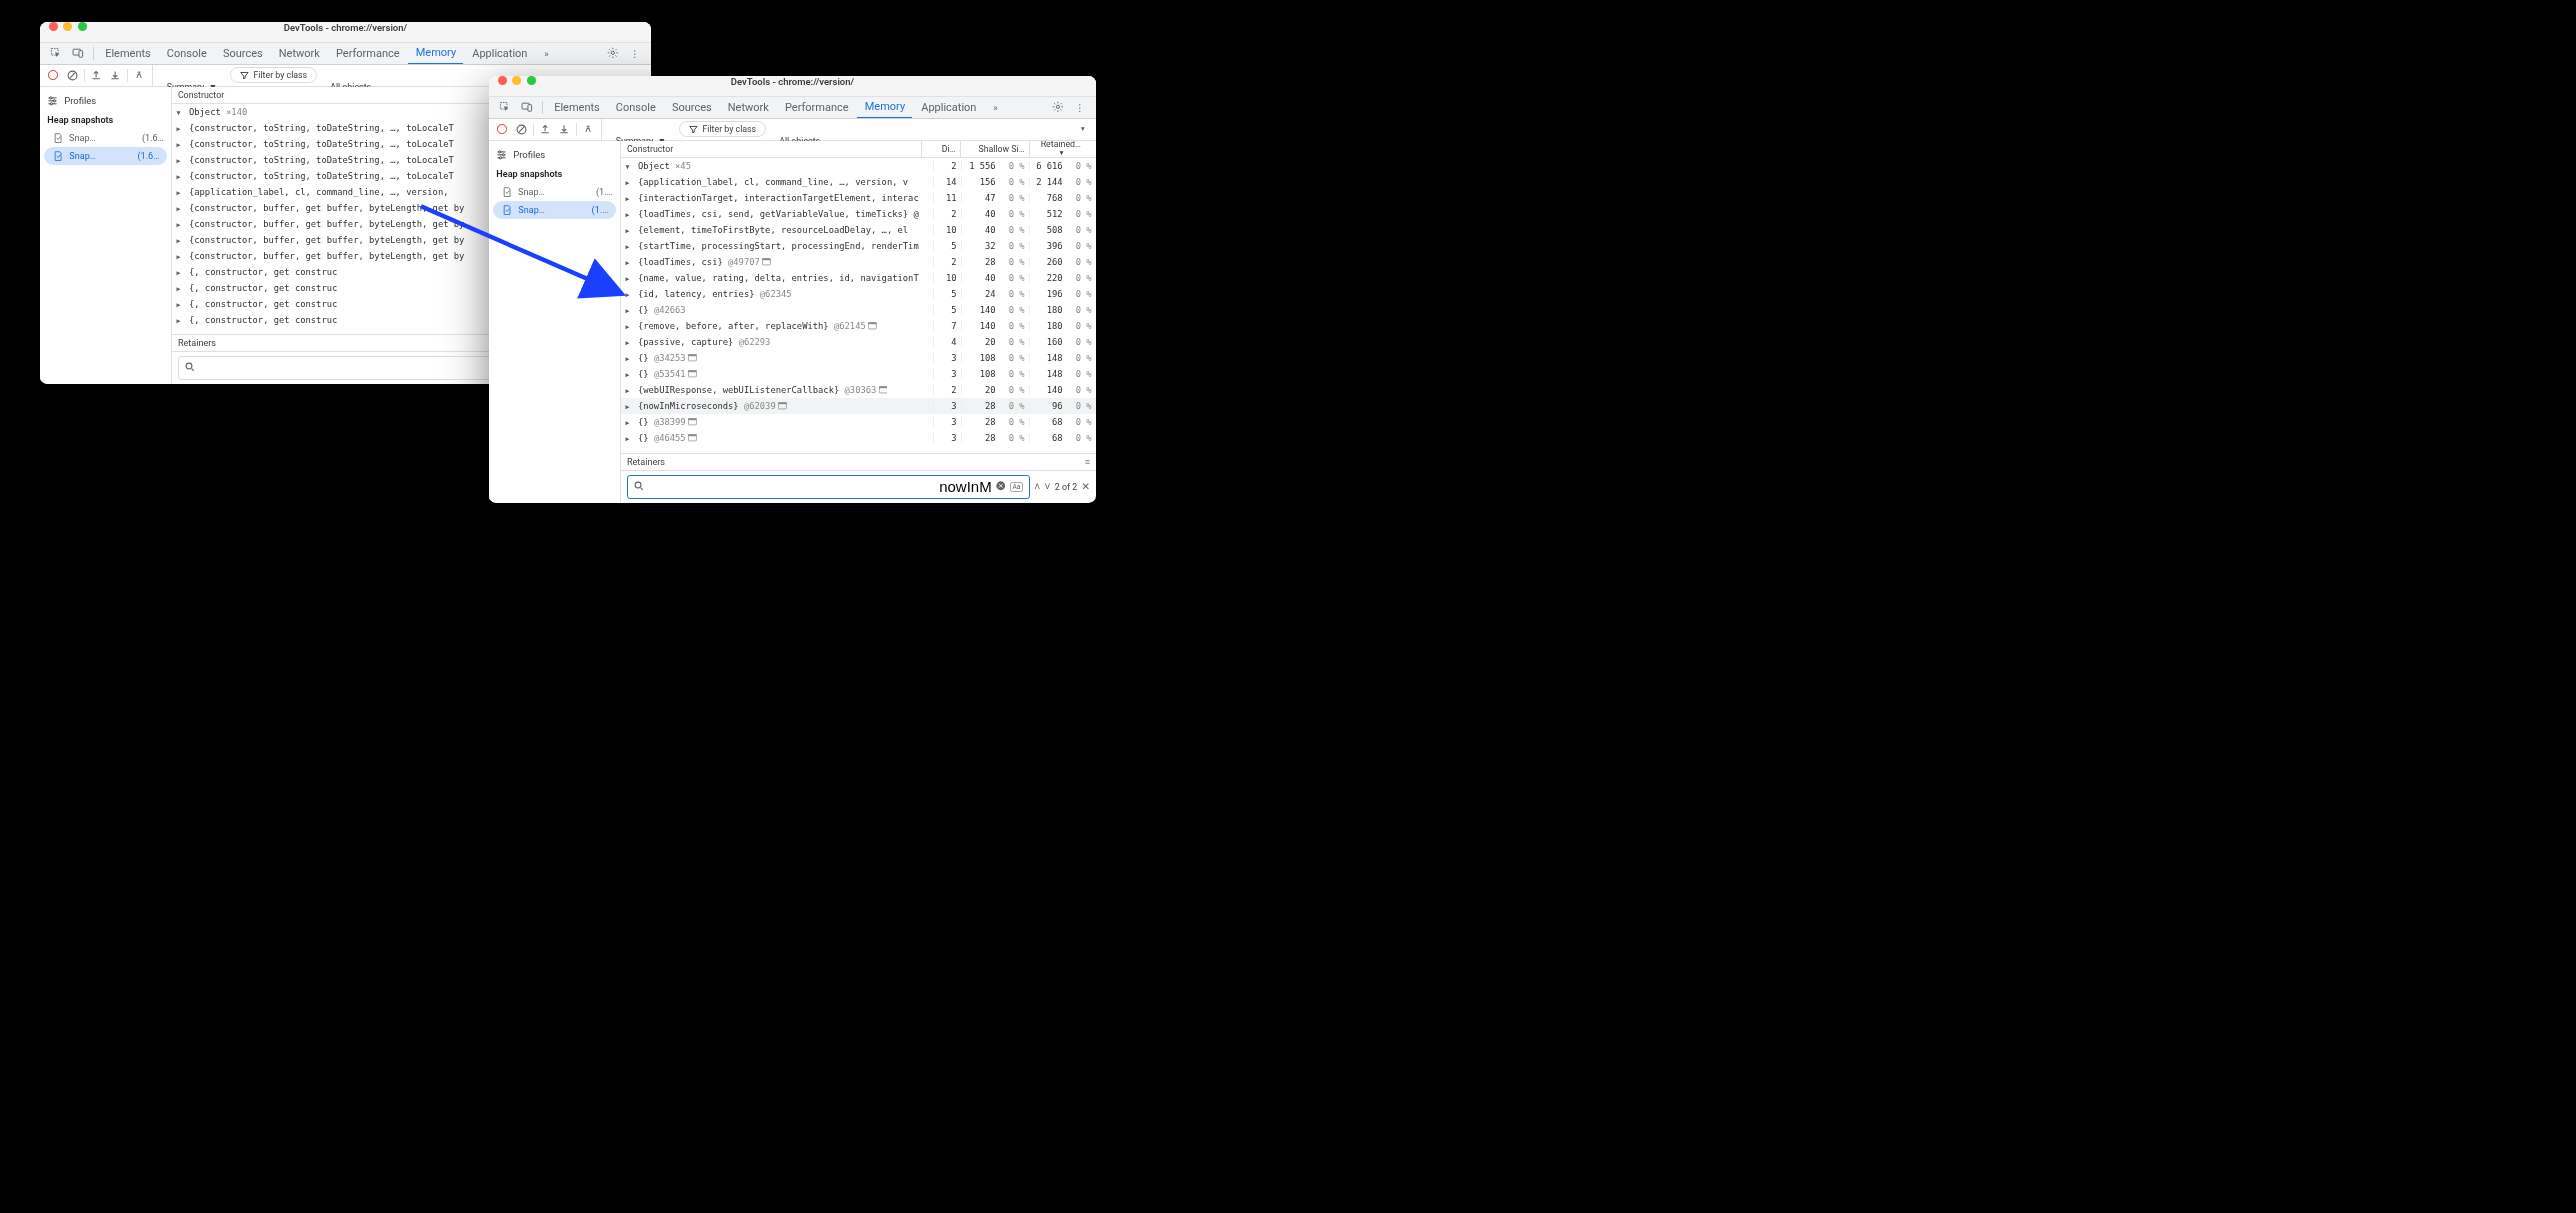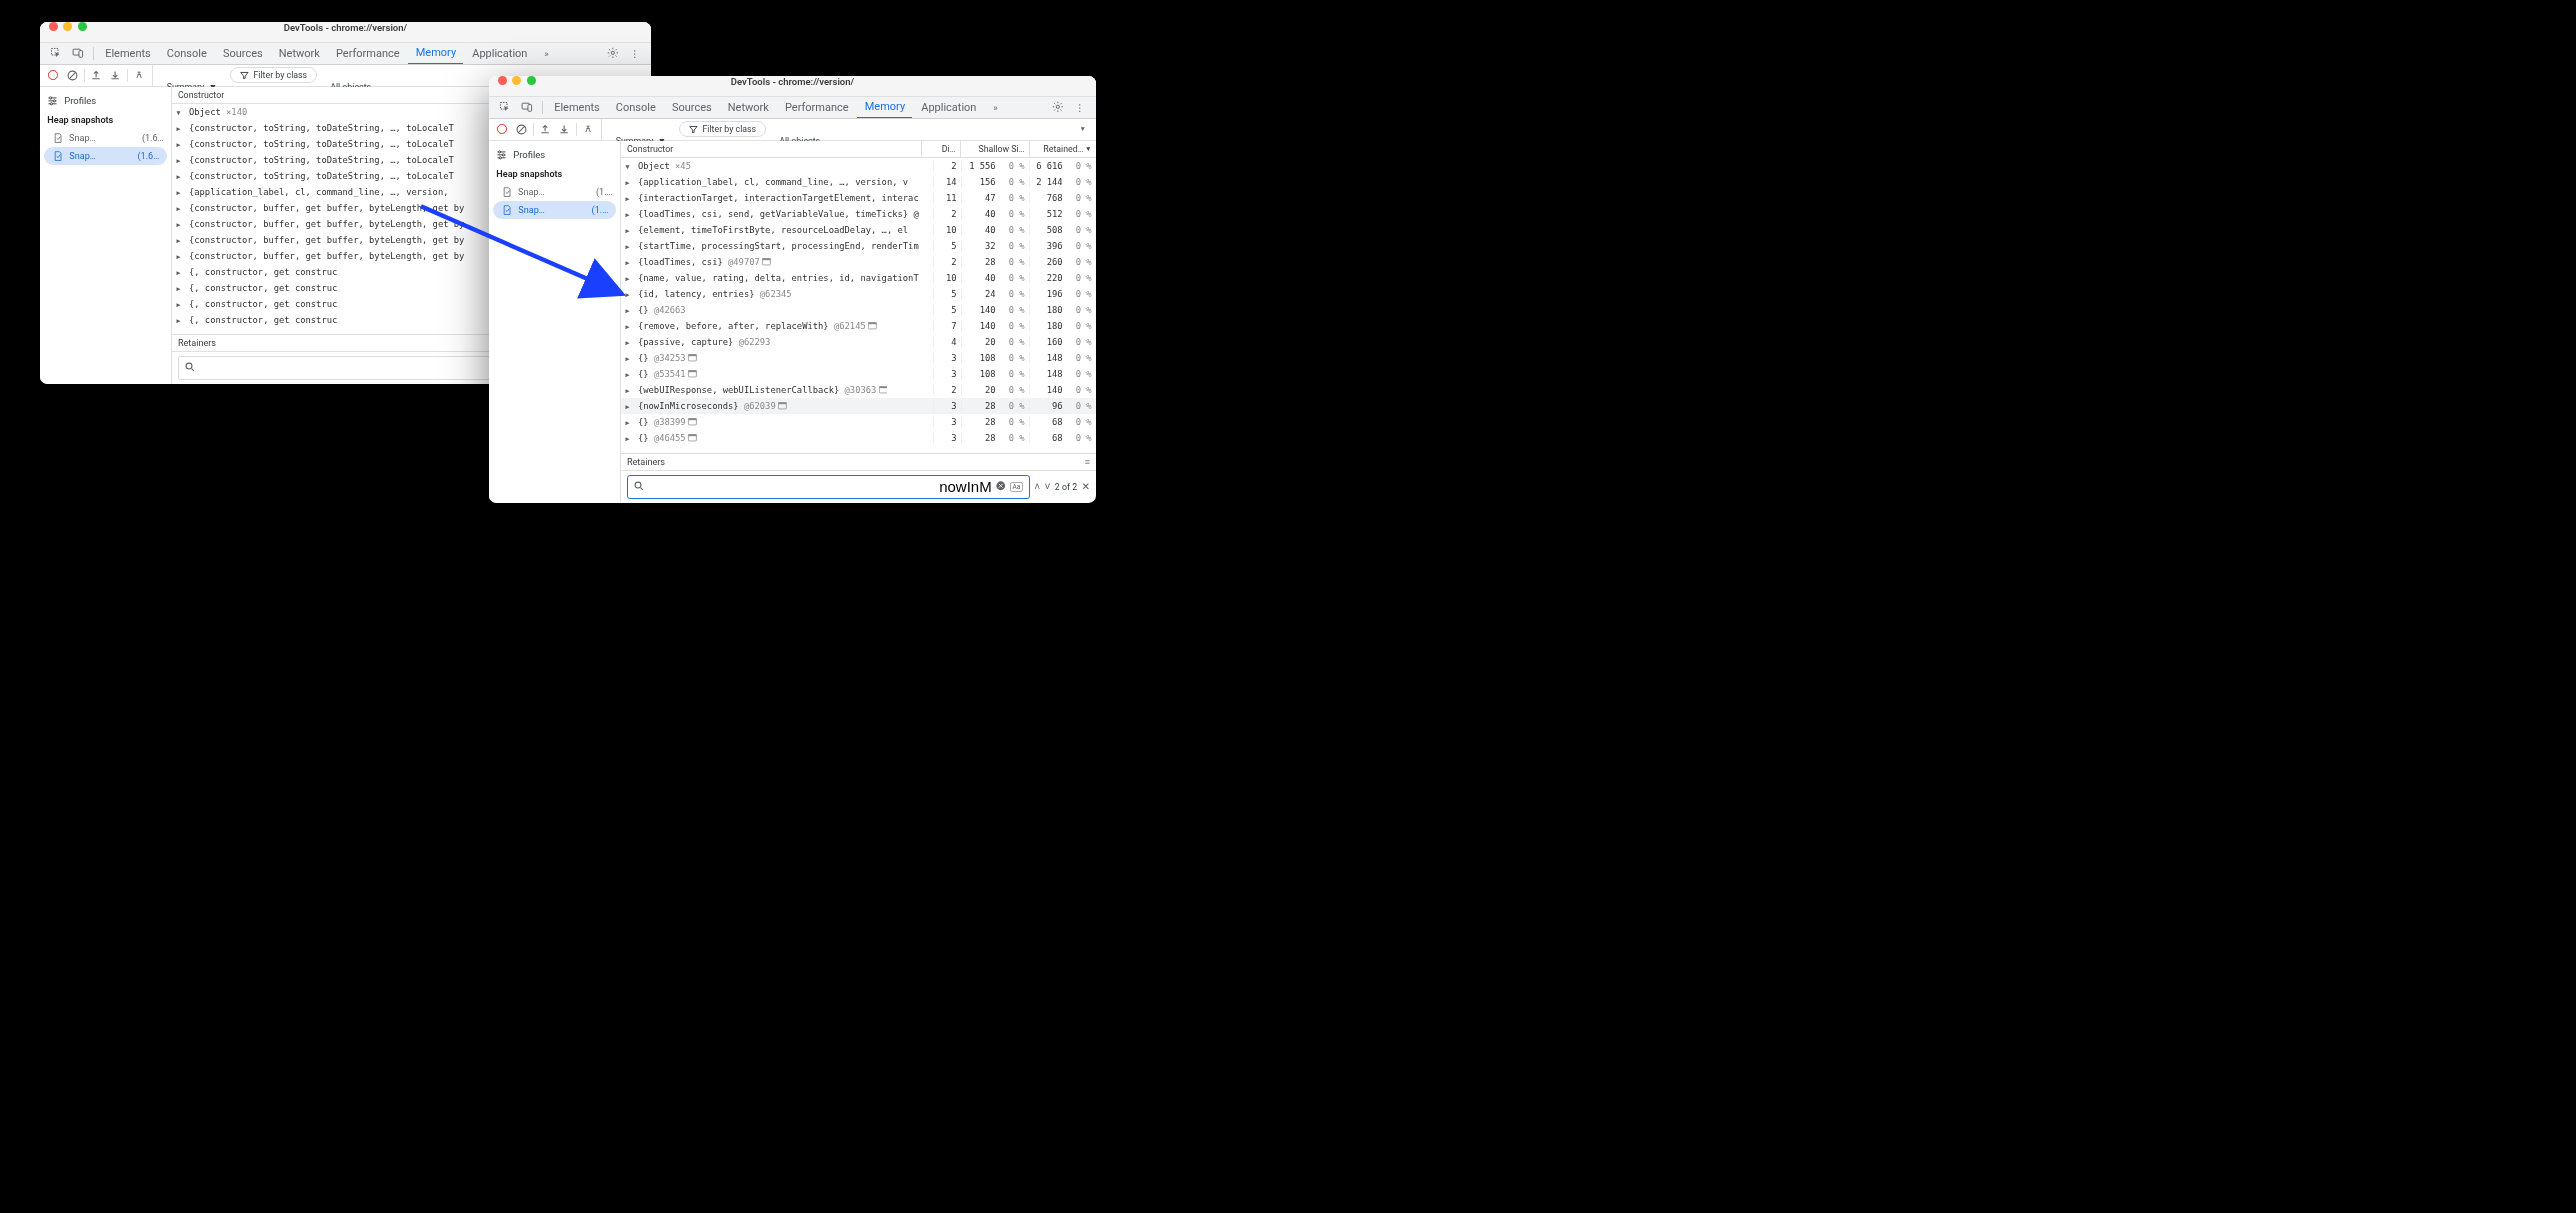--- a/index.html
+++ b/index.html
@@ -554,21 +554,21 @@
         <span class="name">Snap…</span>
         <span class="size">(1.…</span>
       </div>
     </div>
 
     <div class="main">
       <div class="grid-header">
         <div class="col-constructor">Constructor</div>
         <div class="col-num" style="width:28px;padding-left:34px;">Di…</div>
         <div class="col-shallow" style="width:69px;">Shallow Si…</div>
-        <div class="col-retained" style="width:67px;">
+        <div class="col-retained" style="width:67px;flex-direction:column;">
             <span>Retained…</span>
             <span style="font-size:6.6px;margin-left:1.5px;">▼</span>
           </div>
       </div>
       <div class="grid-body">
         <div class="row">
           <div class="c1"><span class="tri">▼</span> <span>Object</span> <span class="count-badge">×45</span></div>
           <div class="numc" style="width:28px;">2</div>
           <div class="shc" style="width:39px;">1 556</div>
           <div class="pctc">0 %</div>

